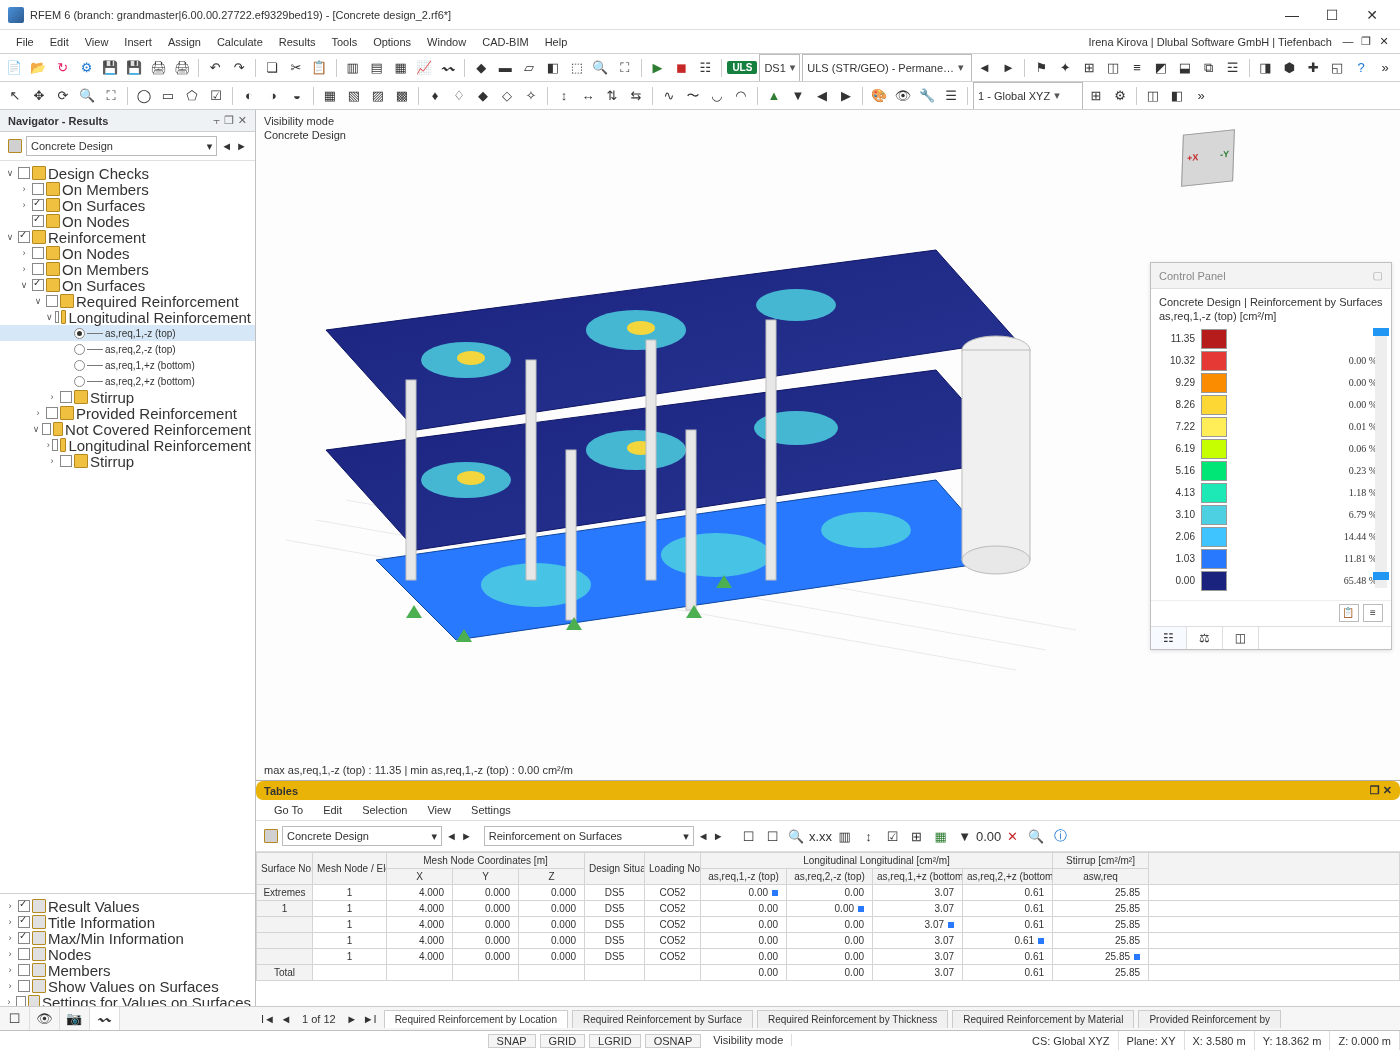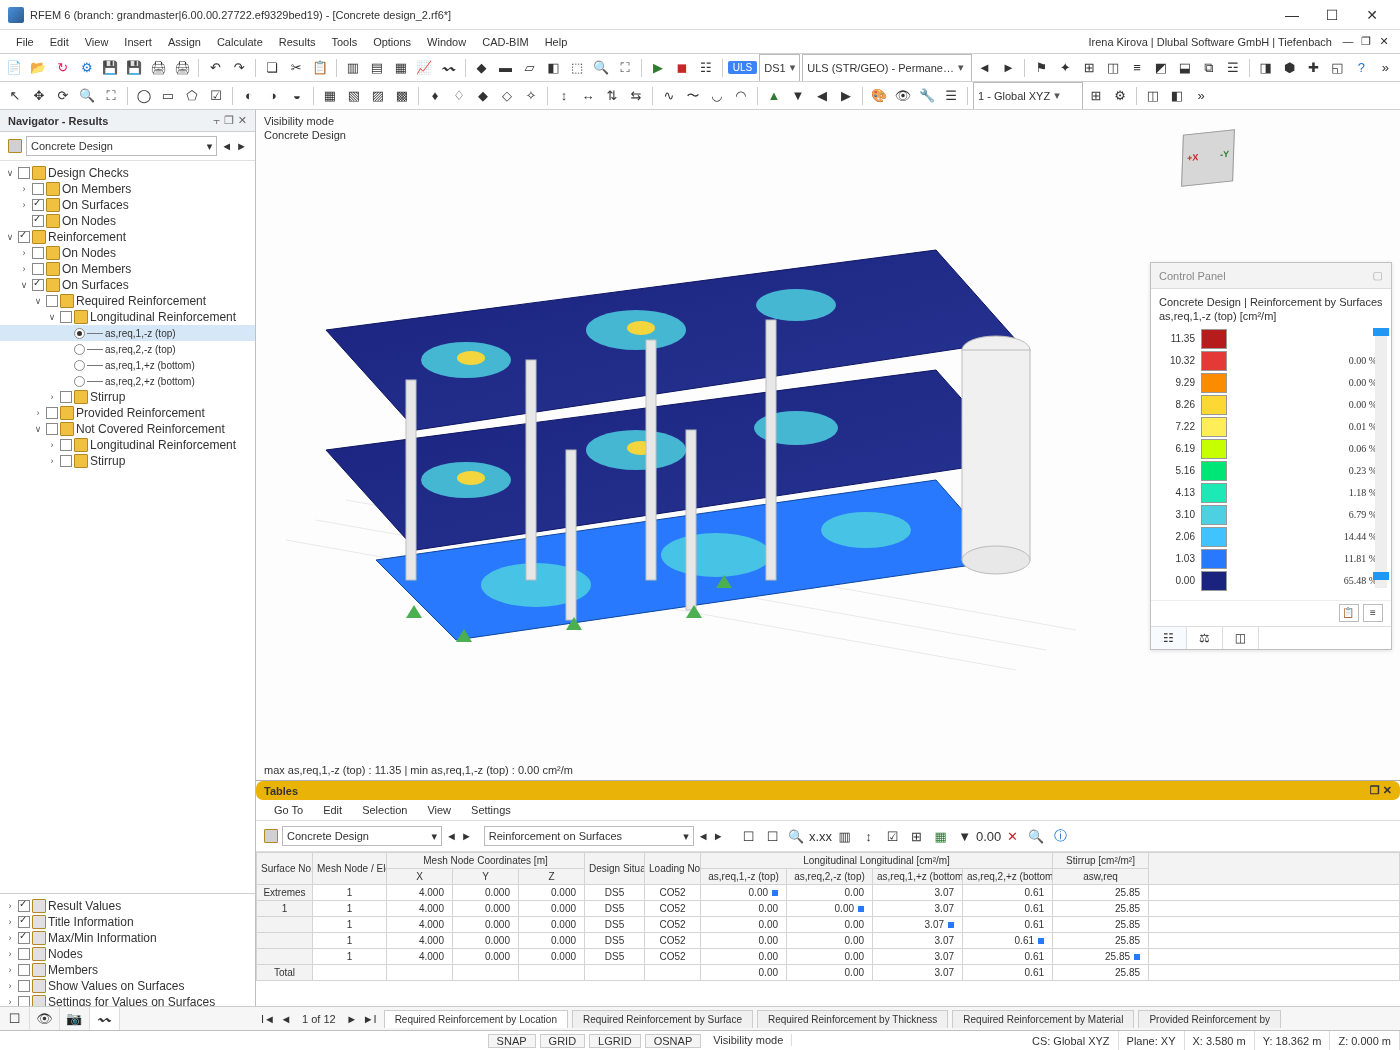--- a/index.html
+++ b/index.html
@@ -13,38 +13,38 @@
 .menubar .menus { display: flex; gap: 0; }
 .menubar .menu-item { padding: 3px 8px; }
 .menubar .right { display:flex; align-items:center; gap:8px; }
 .menubar .sub-win { display:flex; gap:2px; }
 .menubar .sub-win span { width:16px; text-align:center; }
 .toolbar { height: 28px; display: flex; align-items: center; padding: 0 4px; border-bottom: 1px solid #d0d0d0; gap: 2px; flex-wrap: nowrap; overflow: hidden; }
 .tb-btn { width: 22px; height: 22px; display: flex; align-items: center; justify-content: center; border: 1px solid transparent; border-radius: 2px; font-size: 13px; }
 .tb-sep { width: 1px; height: 18px; background: #ccc; margin: 0 3px; }
 .tb-combo { height: 28px; border: 1px solid #bbb; background: #fff; padding: 0 4px; display: flex; align-items: center; gap: 4px; font-size: 10px; }
 .tb-combo .arrow::after { content: "▾"; color: #555; }
-.uls-badge { background: #3b82f6; color: #fff; font-weight: normal; padding: 1px 5px; border-radius: 2px; font-size: 10px; }
+.uls-badge { background: #15803d; color: #fff; font-weight: bold; padding: 1px 5px; border-radius: 2px; font-size: 10px; }
 
 .main { display: flex; height: calc(100% - 30px - 24px - 28px - 28px - 20px); }
 .navigator { width: 256px; border-right: 1px solid #c0c0c0; background: #fff; display: flex; flex-direction: column; }
 .nav-head { background: #eef2f5; padding: 4px 8px; display: flex; align-items: center; justify-content: space-between; border-bottom: 1px solid #d0d0d0; }
 .nav-head .pane-btns { display:flex; gap:4px; font-size:9px; color:#666; }
 .nav-subhead { padding: 4px 8px; display: flex; align-items: center; gap: 4px; border-bottom: 1px solid #e0e0e0; }
 .nav-subhead .combo { flex: 1; border: 1px solid #bbb; height: 20px; display: flex; align-items: center; padding: 0 4px; }
 .tree { flex: 1; overflow: auto; padding: 4px 0 4px 0; }
 .tree-row { display: flex; align-items: center; height: 16px; padding: 0 4px; gap: 2px; white-space: nowrap; }
 .tree-row.sel { background: #d6e8f7; }
 .tw { width: 12px; text-align: center; color: #555; font-size: 9px; }
 .chk { width: 12px; height: 12px; border: 1px solid #888; display: inline-block; position: relative; background: #fff; }
 .chk.on::after { content: "✓"; position: absolute; top: -3px; left: 0px; font-size: 10px; color: #333; }
 .rad { width: 11px; height: 11px; border: 1px solid #888; border-radius: 50%; display: inline-block; position: relative; background: #fff; }
 .rad.on::after { content: ""; position: absolute; top: 2px; left: 2px; width: 5px; height: 5px; background: #333; border-radius: 50%; }
 .ticon { width: 14px; height: 14px; display: inline-block; background: #f0c040; border: 1px solid #b48a20; border-radius: 1px; }
-.tnode { font-size: 12px; text-align: center; }
+.tnode { font-size: 15px; text-align: center; }
 .sub { font-size: 10px; }
 .lower-tree { border-top: 1px solid #d0d0d0; padding: 4px 0; }
 
 .viewport { flex: 1; position: relative; background: #fdfdfd; }
 .viewport .vp-label { position: absolute; top: 4px; left: 8px; font-size: 11px; color: #333; line-height: 1.3; }
 .viewport .axis-cube { position: absolute; top: 22px; right: 150px; width: 68px; height: 68px; }
 .axis-cube .cube { width: 52px; height: 52px; background: #d7d7d7; border: 1px solid #9a9a9a; position: relative; transform: skewY(-6deg) skewX(-2deg); }
 .axis-cube .cube .xlbl { position:absolute; top:18px; left:4px; color:#c62828; font-weight:bold; font-size:9px; }
 .axis-cube .cube .ylbl { position:absolute; top:18px; right:4px; color:#2e7d32; font-weight:bold; font-size:9px; }
 .viewport svg { position: absolute; top: 0; left: 0; }

